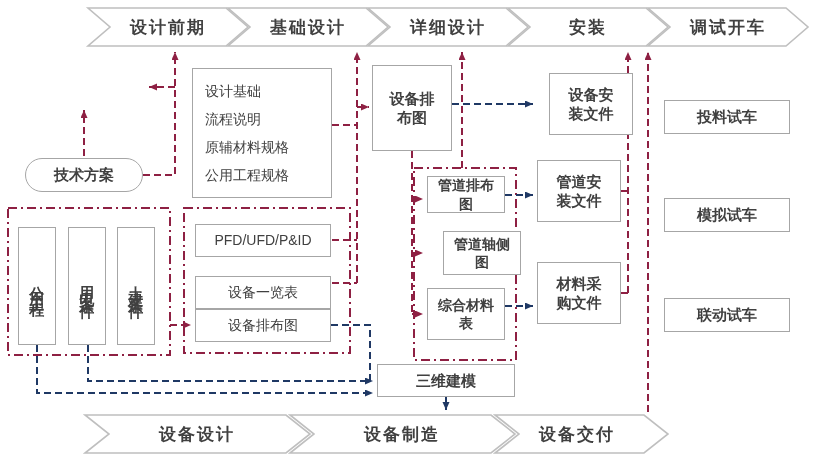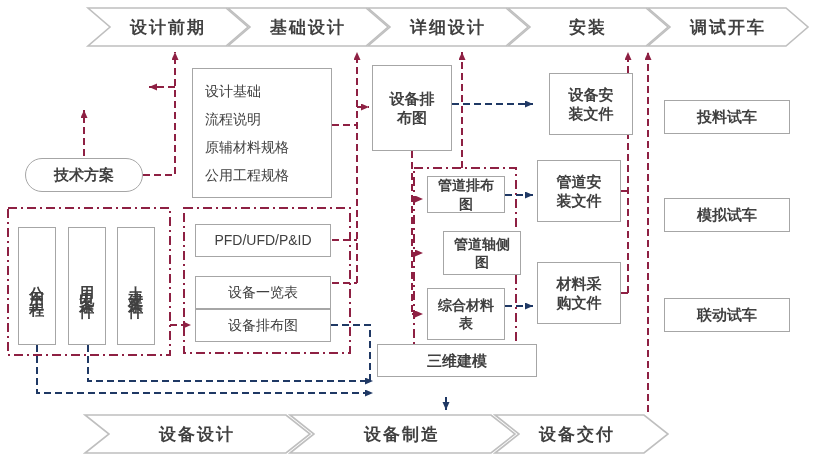--- a/index.html
+++ b/index.html
@@ -118,15 +118,15 @@
   <div class="box sm" style="left:427px;top:288px;width:78px;height:52px;padding:0 10px;">综合材料表</div>
 
   <div class="box pad" style="left:549px;top:73px;width:84px;height:62px;">设备安装文件</div>
   <div class="box pad" style="left:537px;top:160px;width:84px;height:62px;">管道安装文件</div>
   <div class="box pad" style="left:537px;top:262px;width:84px;height:62px;">材料采购文件</div>
 
   <div class="box" style="left:664px;top:100px;width:126px;height:34px;">投料试车</div>
   <div class="box" style="left:664px;top:198px;width:126px;height:34px;">模拟试车</div>
   <div class="box" style="left:664px;top:298px;width:126px;height:34px;">联动试车</div>
 
-  <div class="box" style="left:377px;top:344px;width:160px;height:33px;">三维建模</div>
+  <div class="box" style="left:377px;top:364px;width:138px;height:33px;">三维建模</div>
 
 </div>
 
 </body></html>

